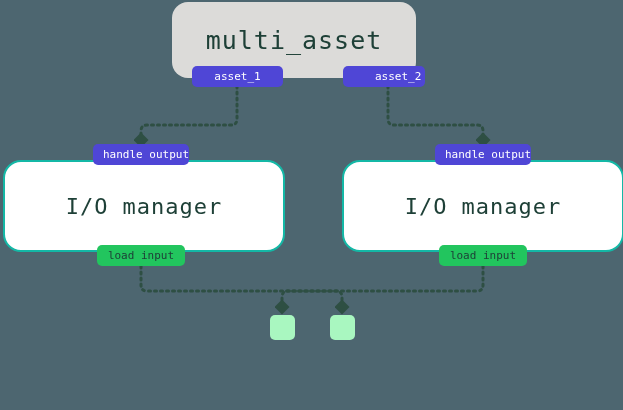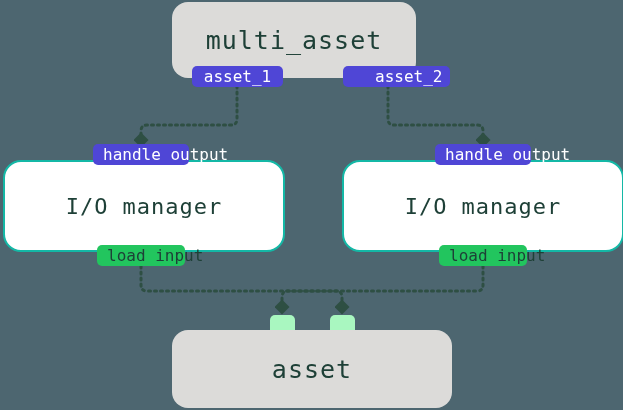--- a/index.html
+++ b/index.html
@@ -63,21 +63,21 @@
     font-family: "DejaVu Sans Mono", "Liberation Mono", monospace;
     white-space: nowrap;
   }
 
   
   .chip {
     position: absolute;
     height: 21px;
     line-height: 21px;
     border-radius: 5px;
-    font-size: 16px;
+    font-size: 11px;
     text-align: center;
     white-space: nowrap;
     padding: 0 10px;
     box-sizing: border-box;
     font-family: "DejaVu Sans Mono", "Liberation Mono", monospace;
   }
   .chip-purple {
     background: #4f46d6;
     color: #ffffff;
   }
@@ -114,21 +114,21 @@
     <path d="M 483 266 L 483 285 Q 483 291 477 291 L 288 291 Q 282 291 282 297 L 282 307" fill="none" stroke="#2e4f43" stroke-width="3" stroke-dasharray="2 4" stroke-linecap="round" marker-end="url(#diamond)"></path>
   </svg>
 
   <div class="group-box" style="left:172px; top:2px; width:244px; height:76px;">
     <span class="group-title">multi_asset</span>
   </div>
 
   <div class="chip chip-purple" style="left:192px; top:66px; width:91px;">
     <span>asset_1</span>
   </div>
-  <div class="chip chip-purple" style="left:343px; top:66px; width:107px;padding-left:32px;">
+  <div class="chip chip-purple" style="left:343px; top:66px; width:82px;padding-left:32px;">
     <span>asset_2</span>
   </div>
 
   <div class="iom-box" style="left:3px; top:160px; width:278px; height:88px;">
     <span class="iom-title">I/O manager</span>
   </div>
   <div class="chip chip-purple" style="left:93px; top:144px; width:96px;">
     <span>handle output</span>
   </div>
   <div class="chip chip-green" style="left:97px; top:245px; width:88px;">
@@ -141,17 +141,14 @@
   <div class="chip chip-purple" style="left:435px; top:144px; width:96px;">
     <span>handle output</span>
   </div>
   <div class="chip chip-green" style="left:439px; top:245px; width:88px;">
     <span>load input</span>
   </div>
 
   <div class="port-square" style="left:270px; top:315px;"></div>
   <div class="port-square" style="left:330px; top:315px;"></div>
 
-  <div class="group-box" style="left:172px; top:330px; width:280px; height:78px;">
-    <span class="group-title">asset</span>
-  </div>
 
 </div>
 
 </body></html>

